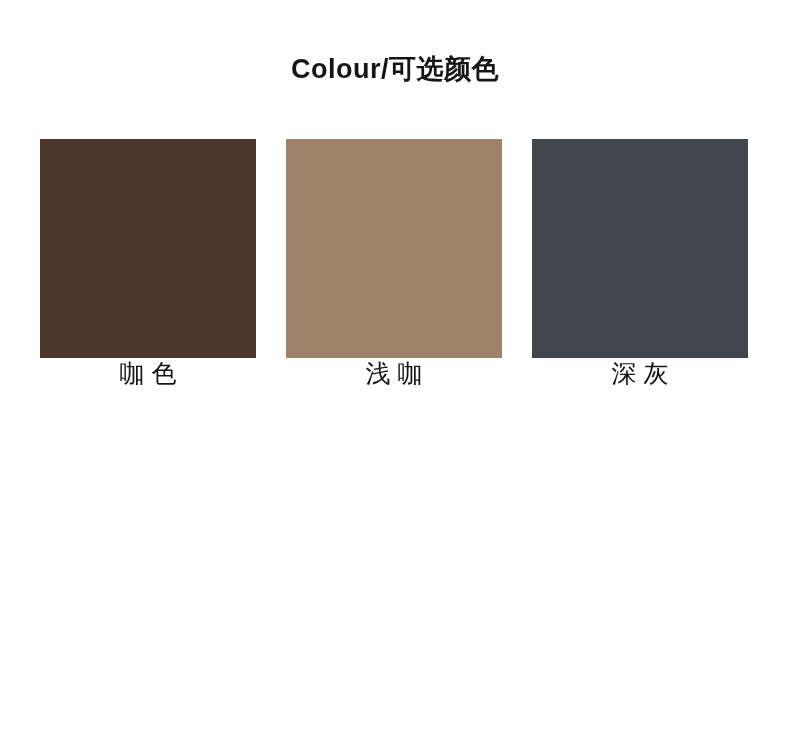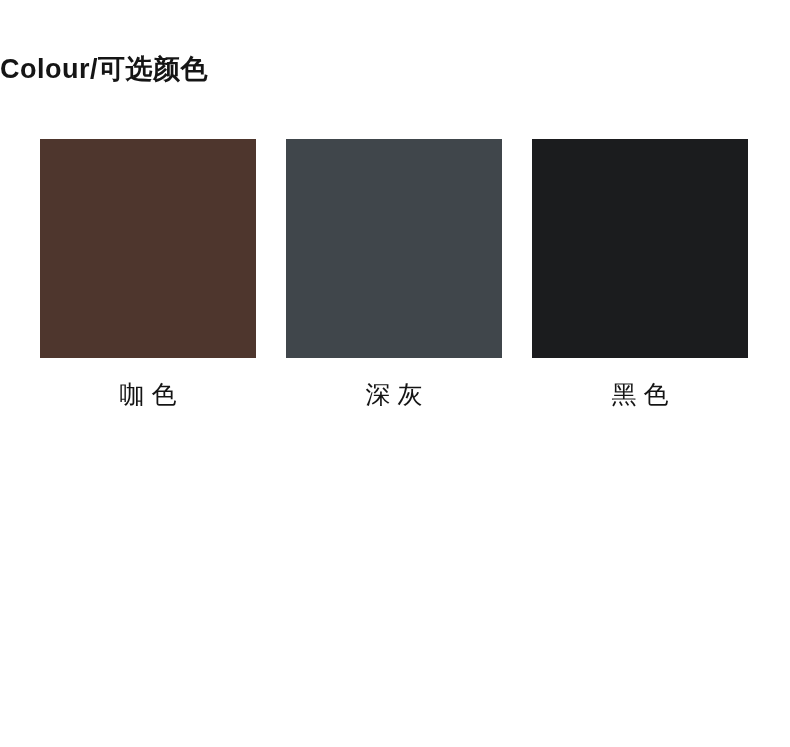--- a/index.html
+++ b/index.html
@@ -21,20 +21,21 @@
     height: 747px;
     position: relative;
     box-sizing: border-box;
   }
 
   .page-title {
     position: absolute;
     top: 52px;
     left: 0;
     width: 790px;
+    text-align: center;
     font-size: 27px;
     font-weight: bold;
     letter-spacing: 0.5px;
     line-height: 34px;
     white-space: nowrap;
   }
 
   .swatch-grid {
     position: absolute;
     top: 139px;
@@ -54,21 +55,20 @@
     align-items: center;
   }
 
   .swatch-chip {
     width: 216px;
     height: 219px;
     display: block;
   }
 
   .swatch-label {
-    margin-top: 21px;
     font-size: 25px;
     line-height: 30px;
     letter-spacing: 7px;
     text-indent: 7px;
     color: #151515;
     text-align: center;
     white-space: nowrap;
     font-weight: 400;
   }
 </style>
@@ -78,22 +78,22 @@
 <div class="page">
 
   <div class="page-title">Colour/可选颜色</div>
 
   <div class="swatch-grid">
       <div class="swatch-cell">
         <div class="swatch-chip" style="background-color: rgb(78, 54, 45);"></div>
         <div class="swatch-label">咖色</div>
       </div>
       <div class="swatch-cell">
+        <div class="swatch-chip" style="background-color: rgb(158, 130, 105);"></div>
+        <div class="swatch-label">浅咖</div>
+      </div>
+      <div class="swatch-cell">
         <div class="swatch-chip" style="background-color: rgb(64, 70, 75);"></div>
         <div class="swatch-label">深灰</div>
-      </div>
-      <div class="swatch-cell">
-        <div class="swatch-chip" style="background-color: rgb(27, 28, 30);"></div>
-        <div class="swatch-label">黑色</div>
       </div>
     </div>
 
 </div>
 
 </body></html>

